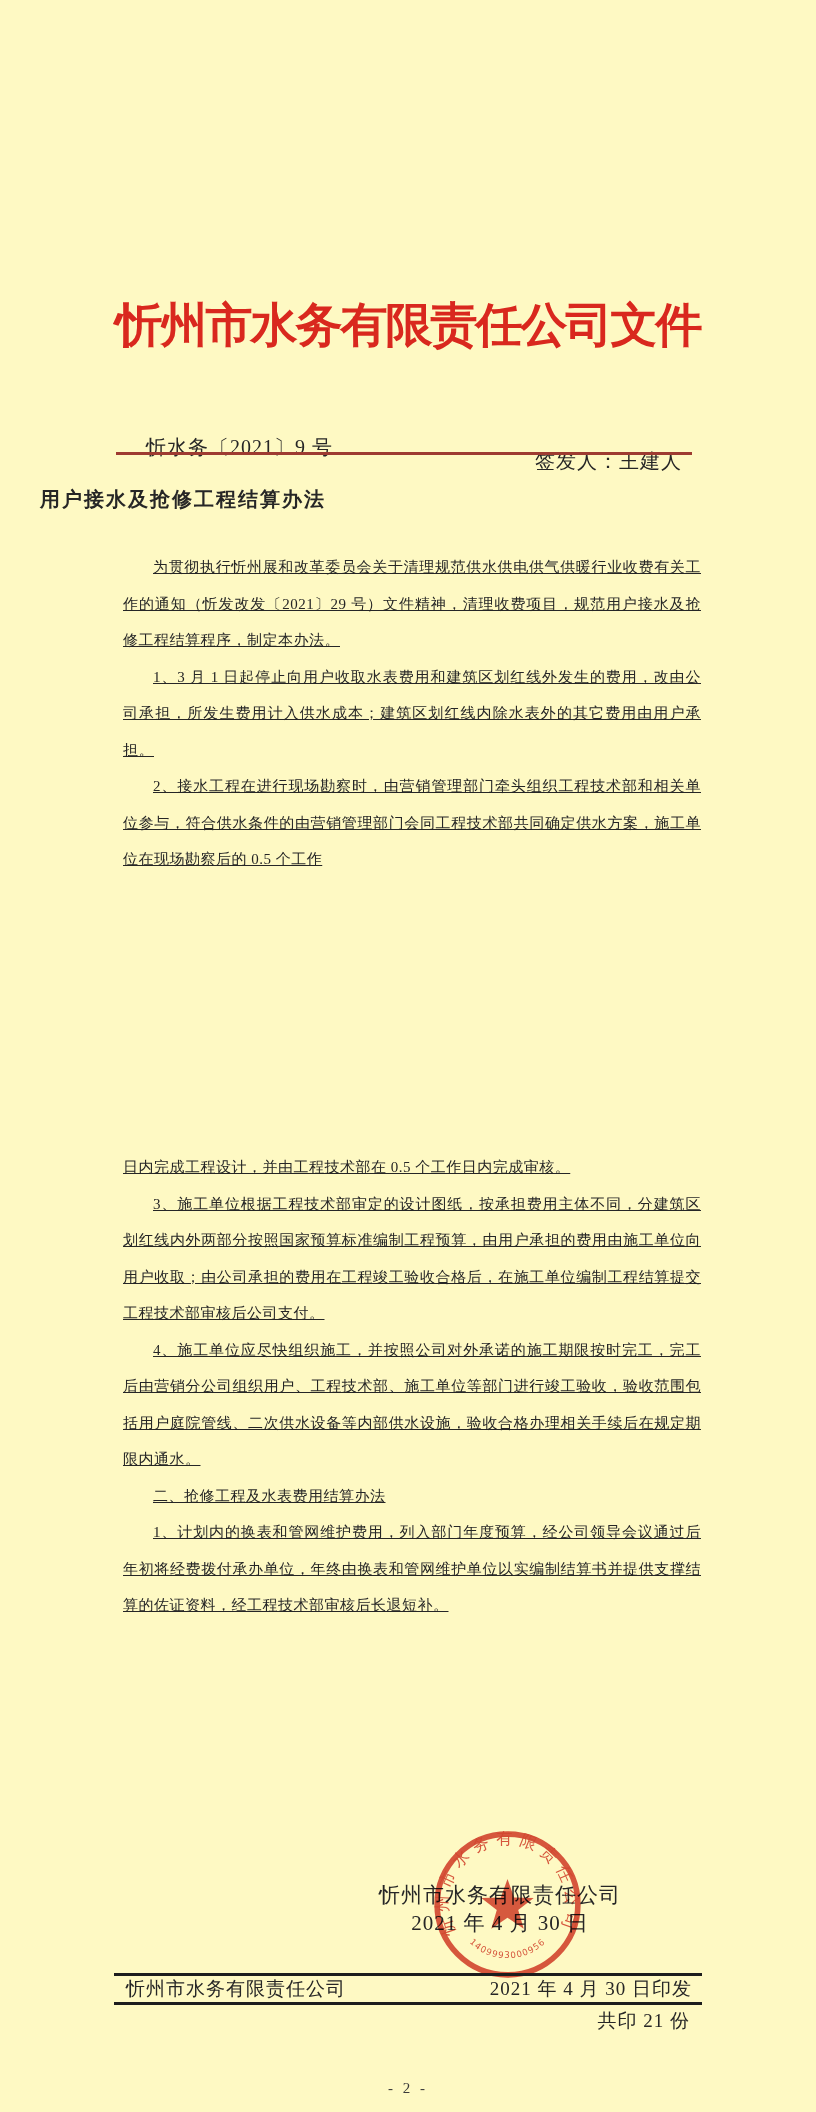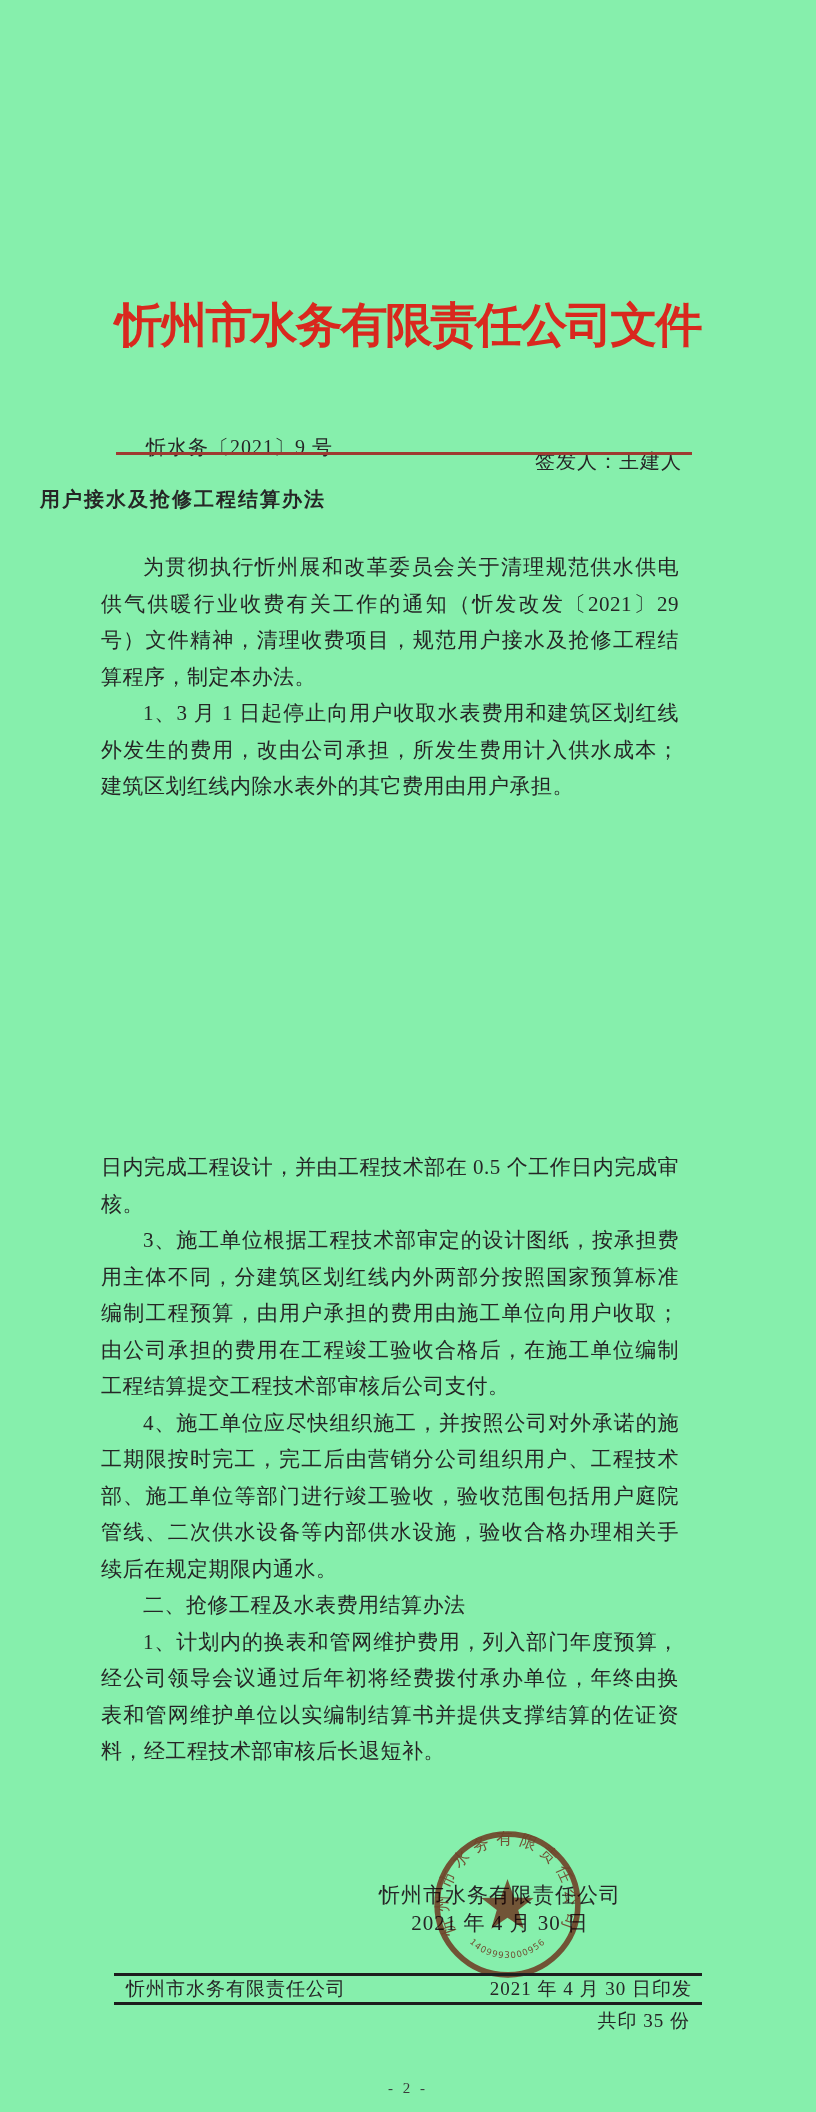--- a/index.html
+++ b/index.html
@@ -1,18 +1,18 @@
 <!DOCTYPE html>
 <html><head>
 <meta charset="utf-8">
 <style>
   html,body { margin:0; padding:0; background:#ffffff; }
   .page {
     position:relative; width:816px; height:2112px; margin:0 auto;
-    background:#86efac; overflow:hidden;
+    background:#fef9c3; overflow:hidden;
     font-family:"Liberation Serif","DejaVu Serif",serif;
     color:#262626;
   }
   .masthead {
     position:absolute; top:294px; left:0; width:100%;
     text-align:center; font-size:47px; font-weight:bold;
     color:#d9281e; letter-spacing:-2px; white-space:nowrap;
   }
   .docnum-row {
     position:absolute; top:420px; left:116px; width:576px;
@@ -23,23 +23,24 @@
   .docnum-row .right { padding-right:10px;margin-top:28px; }
   .red-rule {
     position:absolute; top:452px; left:116px; width:576px; height:3px;
     background:#9e3b31;
   }
   .subject {
     position:absolute; top:486px; left:0; width:100%;
     text-align:left; font-size:20px; font-weight:bold; letter-spacing:2px;margin-left:40px;
   }
   .body-block {
-    position:absolute; left:101px; width:578px;
-    font-size:21px; line-height:36.5px; letter-spacing:0.5px;
+    position:absolute; left:123px; width:578px;
+    font-size:15px; line-height:36.5px; letter-spacing:0.5px;
     text-align:justify;
+    text-decoration:underline;
   }
   .body-block p { margin:0; text-indent:2em; }
   .body-block p.cont { text-indent:0; }
   .b1 { top:549px; }
   .b2 { top:1149px; }
   .signature {
     position:absolute; top:1881px; left:370px; width:260px;
     text-align:center; font-size:21px; line-height:28px; letter-spacing:1px;
   }
   .seal {
@@ -73,20 +74,21 @@
     <span class="right">签发人：王建人</span>
   </div>
 
   <div class="red-rule"></div>
 
   <div class="subject">用户接水及抢修工程结算办法</div>
 
   <div class="body-block b1">
     <p>为贯彻执行忻州展和改革委员会关于清理规范供水供电供气供暖行业收费有关工作的通知（忻发改发〔2021〕29 号）文件精神，清理收费项目，规范用户接水及抢修工程结算程序，制定本办法。</p>
     <p>1、3 月 1 日起停止向用户收取水表费用和建筑区划红线外发生的费用，改由公司承担，所发生费用计入供水成本；建筑区划红线内除水表外的其它费用由用户承担。</p>
+    <p>2、接水工程在进行现场勘察时，由营销管理部门牵头组织工程技术部和相关单位参与，符合供水条件的由营销管理部门会同工程技术部共同确定供水方案，施工单位在现场勘察后的 0.5 个工作</p>
   </div>
 
   <div class="body-block b2">
     <p class="cont">日内完成工程设计，并由工程技术部在 0.5 个工作日内完成审核。</p>
     <p>3、施工单位根据工程技术部审定的设计图纸，按承担费用主体不同，分建筑区划红线内外两部分按照国家预算标准编制工程预算，由用户承担的费用由施工单位向用户收取；由公司承担的费用在工程竣工验收合格后，在施工单位编制工程结算提交工程技术部审核后公司支付。</p>
     <p>4、施工单位应尽快组织施工，并按照公司对外承诺的施工期限按时完工，完工后由营销分公司组织用户、工程技术部、施工单位等部门进行竣工验收，验收范围包括用户庭院管线、二次供水设备等内部供水设施，验收合格办理相关手续后在规定期限内通水。</p>
     <p>二、抢修工程及水表费用结算办法</p>
     <p>1、计划内的换表和管网维护费用，列入部门年度预算，经公司领导会议通过后年初将经费拨付承办单位，年终由换表和管网维护单位以实编制结算书并提供支撑结算的佐证资料，经工程技术部审核后长退短补。</p>
   </div>
 
@@ -108,18 +110,18 @@
     </text>
   </svg>
 
   <div class="footer">
     <div class="rule"></div>
     <div class="row">
       <span>忻州市水务有限责任公司</span>
       <span>2021 年 4 月 30 日印发</span>
     </div>
     <div class="rule"></div>
-    <div class="copies">共印 35 份</div>
+    <div class="copies">共印 21 份</div>
   </div>
 
   <div class="pagenum">- 2 -</div>
 
 </div>
 
 </body></html>

